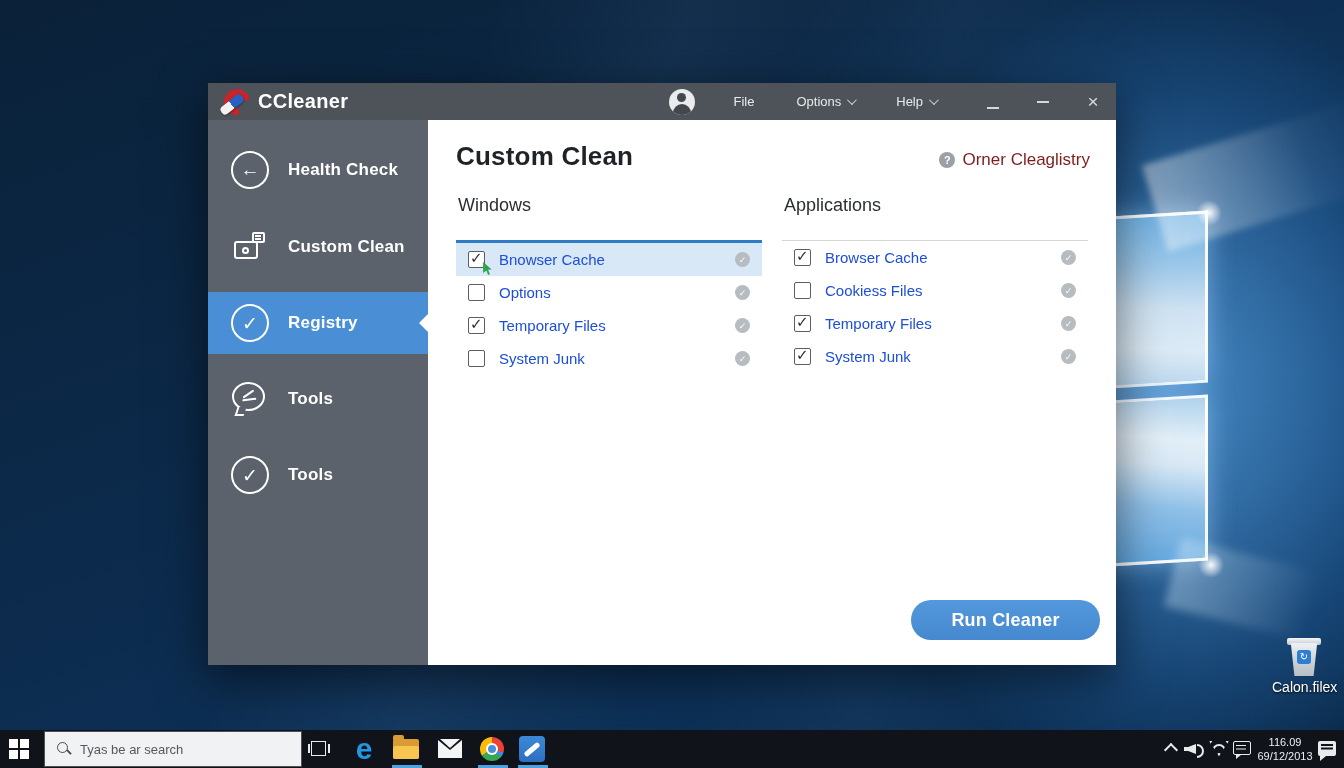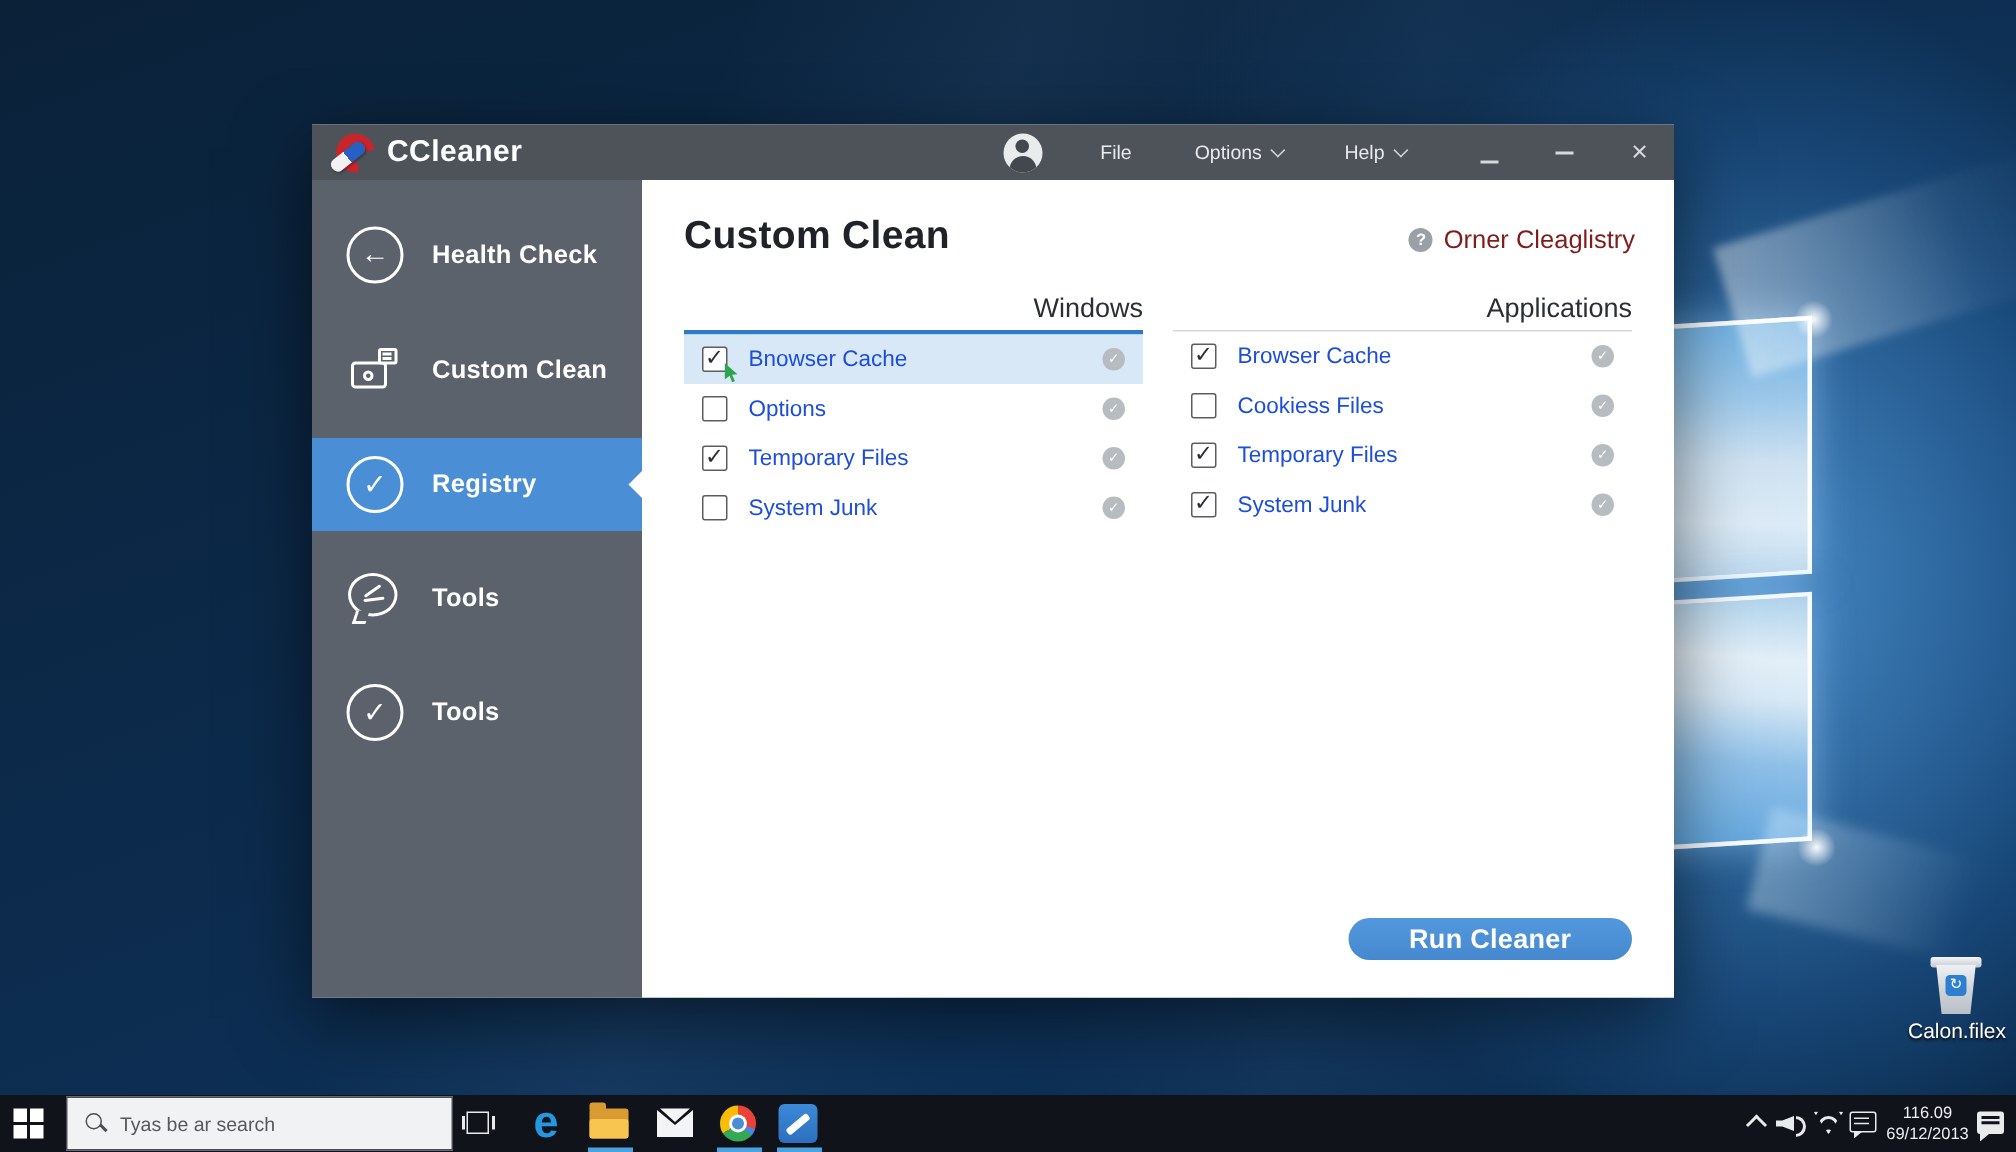--- a/index.html
+++ b/index.html
@@ -91,36 +91,36 @@
   .content { position:absolute; left:220px; top:37px; right:0; bottom:0; background:#fff; }
   .page-title { position:absolute; left:28px; top:21px; font-size:26px; font-weight:700; color:#1f2328; letter-spacing:.2px; }
   .help-link { position:absolute; right:26px; top:30px; display:flex; align-items:center; }
   .help-badge { width:16px; height:16px; border-radius:50%; background:#9aa0a6; color:#fff; font-size:11px; font-weight:700;
     display:flex; align-items:center; justify-content:center; margin-right:7px; }
   .help-text { font-size:17px; color:#7f1d1d; }
 
   .col { position:absolute; top:75px; width:306px; }
   .col.windows { left:28px; }
   .col.apps { left:354px; }
-  .col-header { font-size:18px; color:#2b2f33; padding-left:2px; padding-bottom:4px;text-align:right; }
+  .col-header { font-size:18px; color:#2b2f33; padding-left:2px; padding-bottom:24px; }
   .col.windows .col-header { border-bottom:3px solid #2e7cc4; }
   .col.apps .col-header { border-bottom:1px solid #d4d6d8; }
 
   .row { position:relative; height:33px; display:flex; align-items:center; }
   .row.highlight { background:#d8e8f7; }
   .checkbox { position:relative; width:17px; height:17px; margin-left:12px; border:1.4px solid #5a5e63; border-radius:2px; background:#fff; }
   .checkbox.checked::after { content:"✓"; position:absolute; left:1px; top:-3px; font-size:15px; font-weight:700; color:#2b2f33; }
   .row-label { margin-left:14px; font-size:15px; color:#1d4ed8; }
   .status-dot { position:absolute; right:12px; width:15px; height:15px; border-radius:50%; background:#b7bcc1;
     color:#fff; font-size:9px; font-weight:700; display:flex; align-items:center; justify-content:center; }
   .green-cursor { position:absolute; left:26px; top:19px; width:11px; height:13px; background:#2ea44f;
     clip-path:polygon(10% 0, 88% 58%, 55% 60%, 72% 92%, 56% 100%, 40% 66%, 10% 84%);
     filter:drop-shadow(0 0 1px #fff); }
 
-  .run-btn { position:absolute; right:28px; bottom:25px; width:189px; height:28px; border-radius:21px;
+  .run-btn { position:absolute; right:16px; bottom:25px; width:189px; height:40px; border-radius:21px;
     background:linear-gradient(180deg,#5398dc,#4588cf); color:#fff; font-size:18px; font-weight:700;
     display:flex; align-items:center; justify-content:center; letter-spacing:.2px; }
 
   
   .taskbar { position:absolute; left:0; bottom:0; width:1344px; height:38px; background:#10131a; z-index:20; }
   .start { position:absolute; left:9px; top:9px; width:20px; height:20px; }
   .start span { position:absolute; width:9px; height:9px; background:#fff; }
   .start .p2 { left:11px; } .start .p3 { top:11px; } .start .p4 { left:11px; top:11px; }
   .searchbox { position:absolute; left:44px; top:1px; width:258px; height:36px; background:#f1f2f3;
     border:1px solid #4c4f55; display:flex; align-items:center; }

